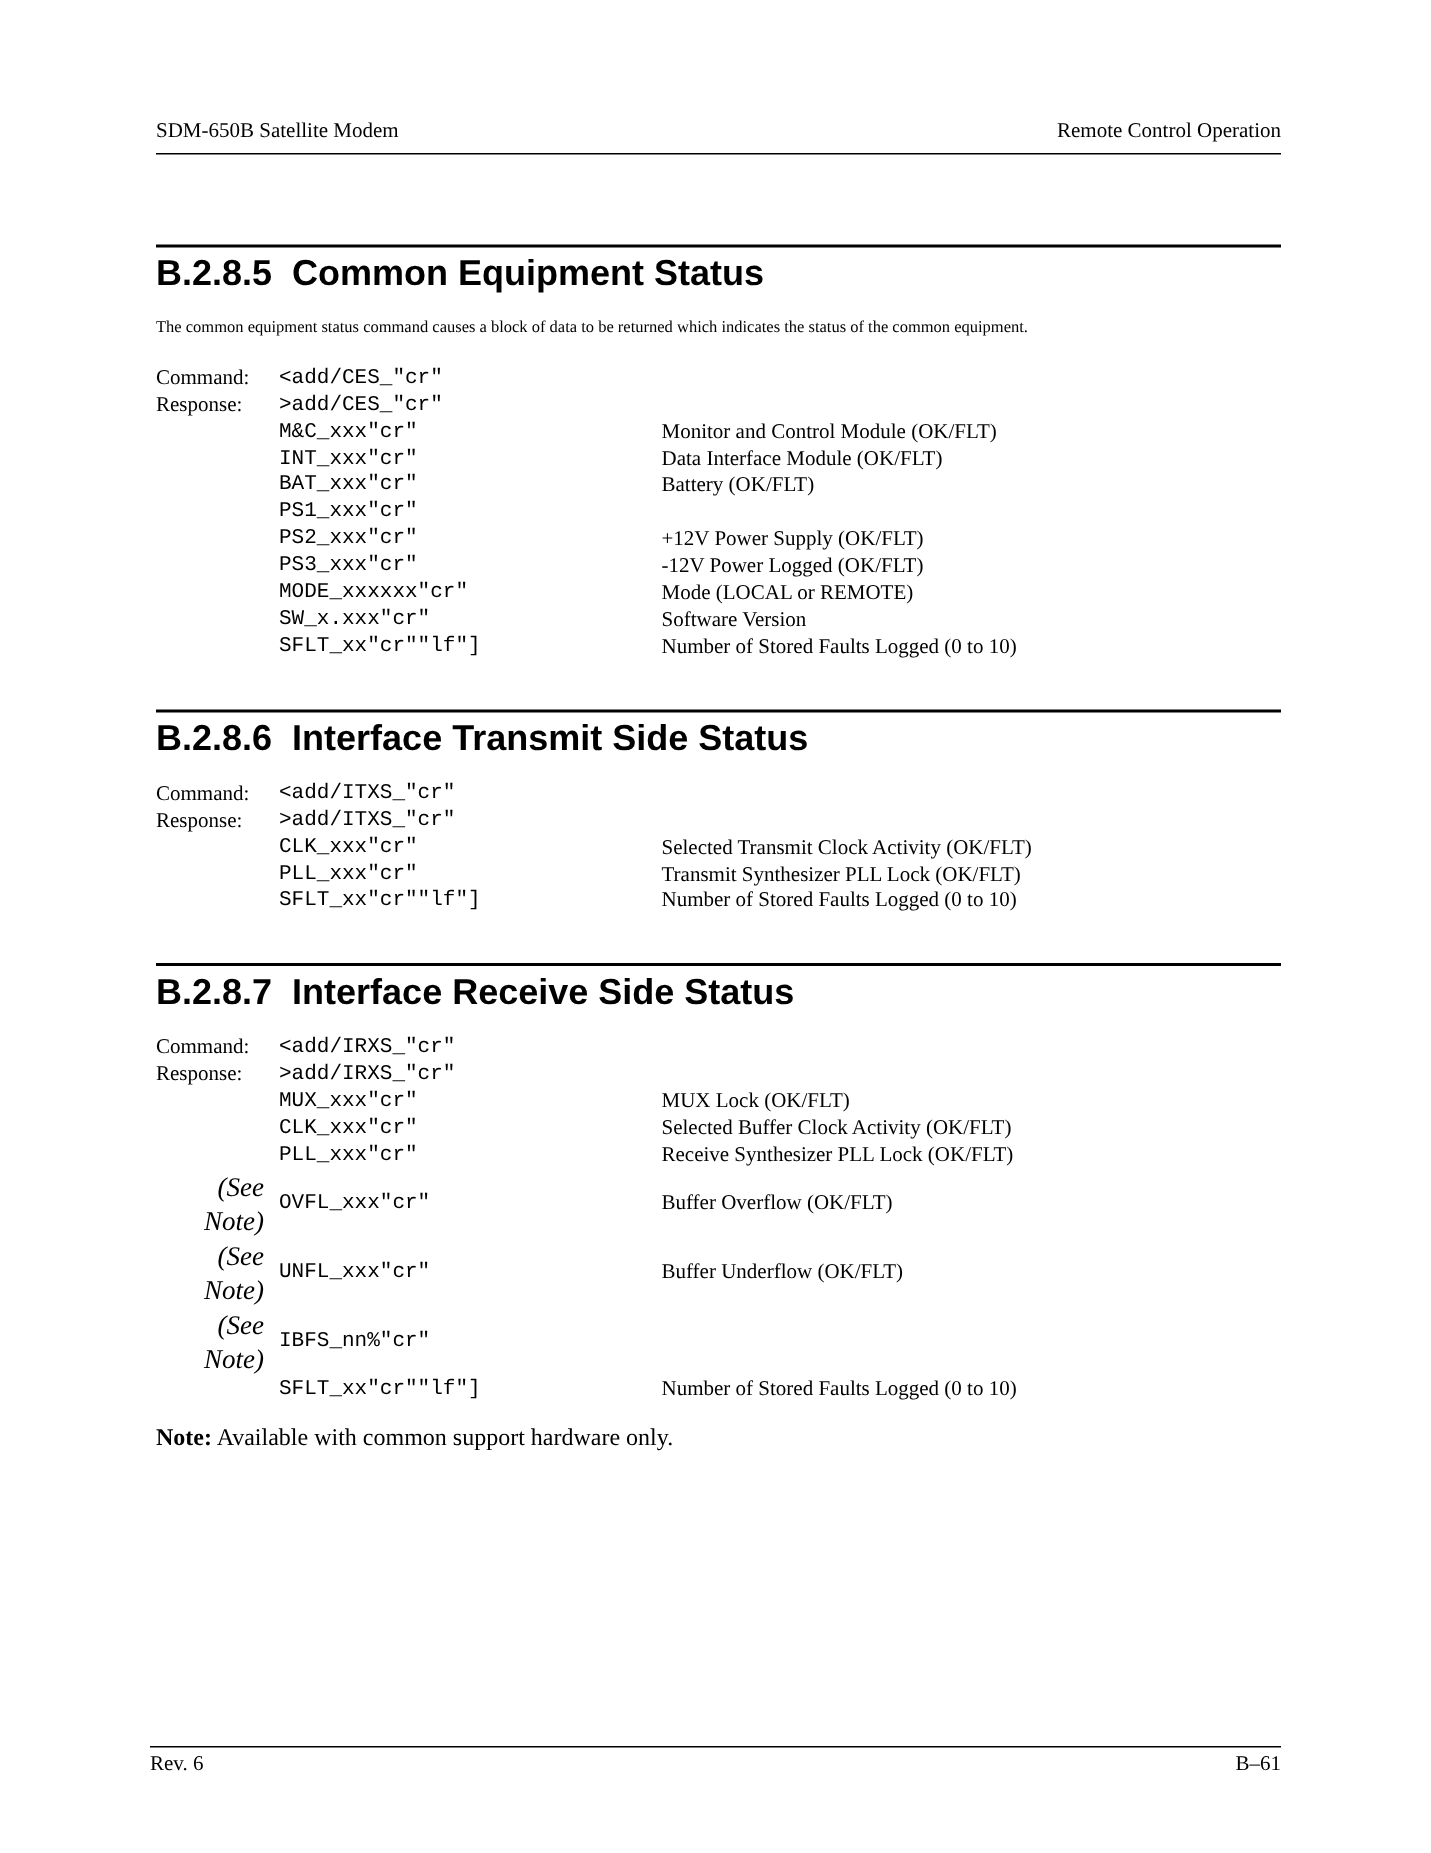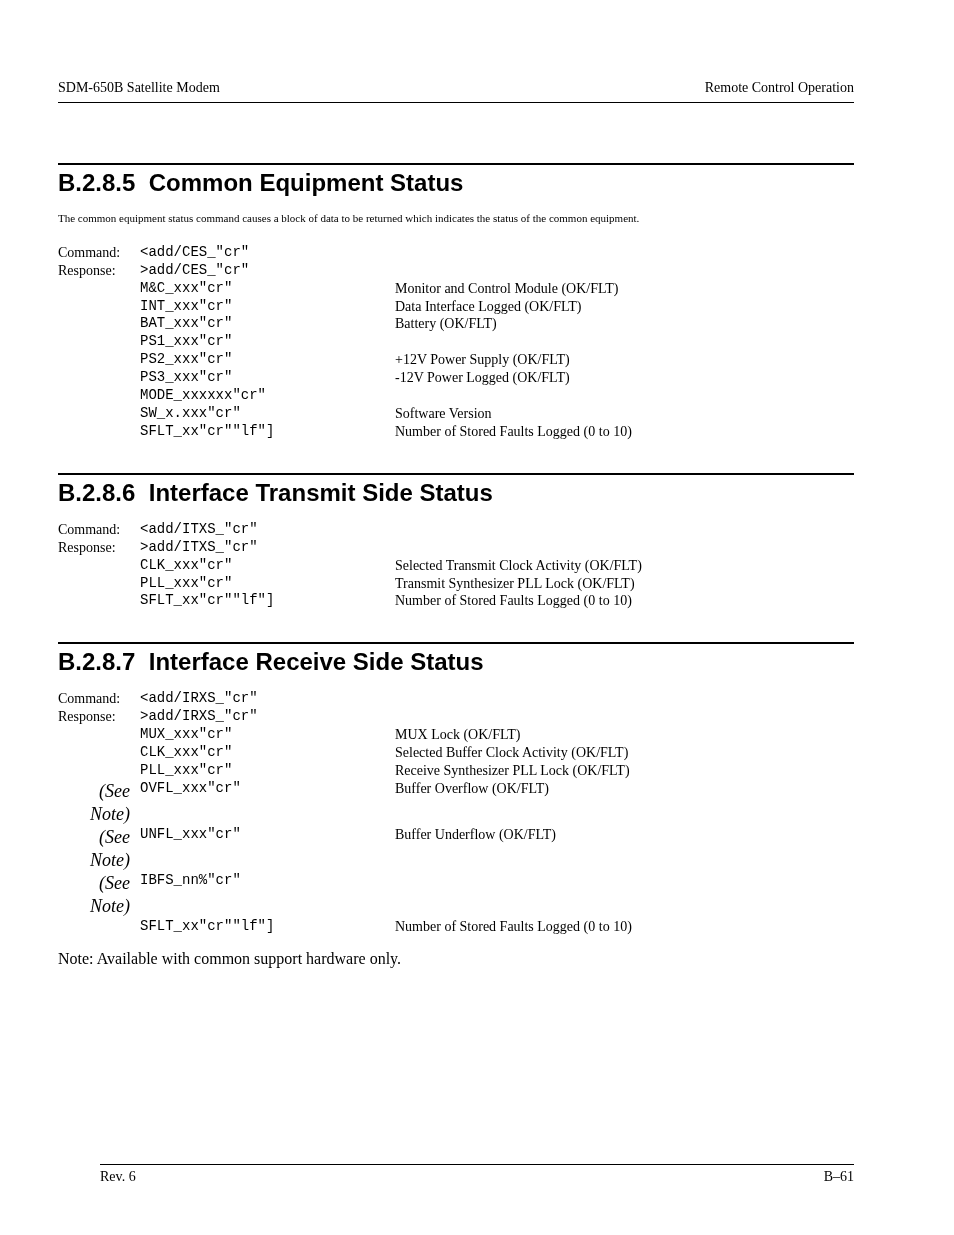--- a/index.html
+++ b/index.html
@@ -6,21 +6,21 @@
     margin: 0;
     padding: 0;
     background: #fff;
     font-family: "Times New Roman", Times, serif;
     color: #000;
   }
   .page {
     width: 954px;
     height: 1235px;
     box-sizing: border-box;
-    padding: 80px 100px 50px 58px;
+    padding: 80px 100px 50px 104px;
     position: relative;
   }
   .hdr {
     display: flex;
     justify-content: space-between;
     font-size: 14px;
     margin-bottom: 6px;
   }
   .hdr-rule {
     border-bottom: 1px solid #000;
@@ -42,21 +42,21 @@
   .intro {
     font-size: 11px;
     line-height: 1.35;
     margin-bottom: 18px;
   }
   .block {
     font-size: 14px;
   }
   .row {
     display: flex;
-    align-items: flex-start;
+    align-items: center;
     line-height: 1.28;
   }
   .col-label {
     width: 82px;
     flex: 0 0 82px;
   }
   .col-note {
     width: 82px;
     flex: 0 0 82px;
     text-align: right;
@@ -73,21 +73,21 @@
     font-size: 14px;
   }
   .col-desc {
     flex: 1;
   }
   .note-line {
     font-size: 16px;
     margin-top: 14px;
   }
   .note-line b {
-    font-weight: normal;
+    font-weight: bold;
   }
   .footer {
     position: absolute;
     left: 100px;
     right: 100px;
     bottom: 50px;
   }
   .ftr-rule {
     border-top: 1px solid #000;
     margin-bottom: 4px;
@@ -127,21 +127,21 @@
         <span class="col-desc"></span>
       </div>
       <div class="row">
           <span class="col-label"></span>
           <span class="col-code">M&amp;C_xxx"cr"</span>
           <span class="col-desc">Monitor and Control Module (OK/FLT)</span>
         </div>
       <div class="row">
           <span class="col-label"></span>
           <span class="col-code">INT_xxx"cr"</span>
-          <span class="col-desc">Data Interface Logged (OK/FLT)</span>
+          <span class="col-desc">Data Interface Module (OK/FLT)</span>
         </div>
       <div class="row">
           <span class="col-label"></span>
           <span class="col-code">BAT_xxx"cr"</span>
           <span class="col-desc">Battery (OK/FLT)</span>
         </div>
       <div class="row">
           <span class="col-label"></span>
           <span class="col-code">PS1_xxx"cr"</span>
         </div>
@@ -151,20 +151,21 @@
           <span class="col-desc">+12V Power Supply (OK/FLT)</span>
         </div>
       <div class="row">
           <span class="col-label"></span>
           <span class="col-code">PS3_xxx"cr"</span>
           <span class="col-desc">-12V Power Logged (OK/FLT)</span>
         </div>
       <div class="row">
           <span class="col-label"></span>
           <span class="col-code">MODE_xxxxxx"cr"</span>
+          <span class="col-desc">Mode (LOCAL or REMOTE)</span>
         </div>
       <div class="row">
           <span class="col-label"></span>
           <span class="col-code">SW_x.xxx"cr"</span>
           <span class="col-desc">Software Version</span>
         </div>
       <div class="row">
           <span class="col-label"></span>
           <span class="col-code">SFLT_xx"cr""lf"]</span>
           <span class="col-desc">Number of Stored Faults Logged (0 to 10)</span>

